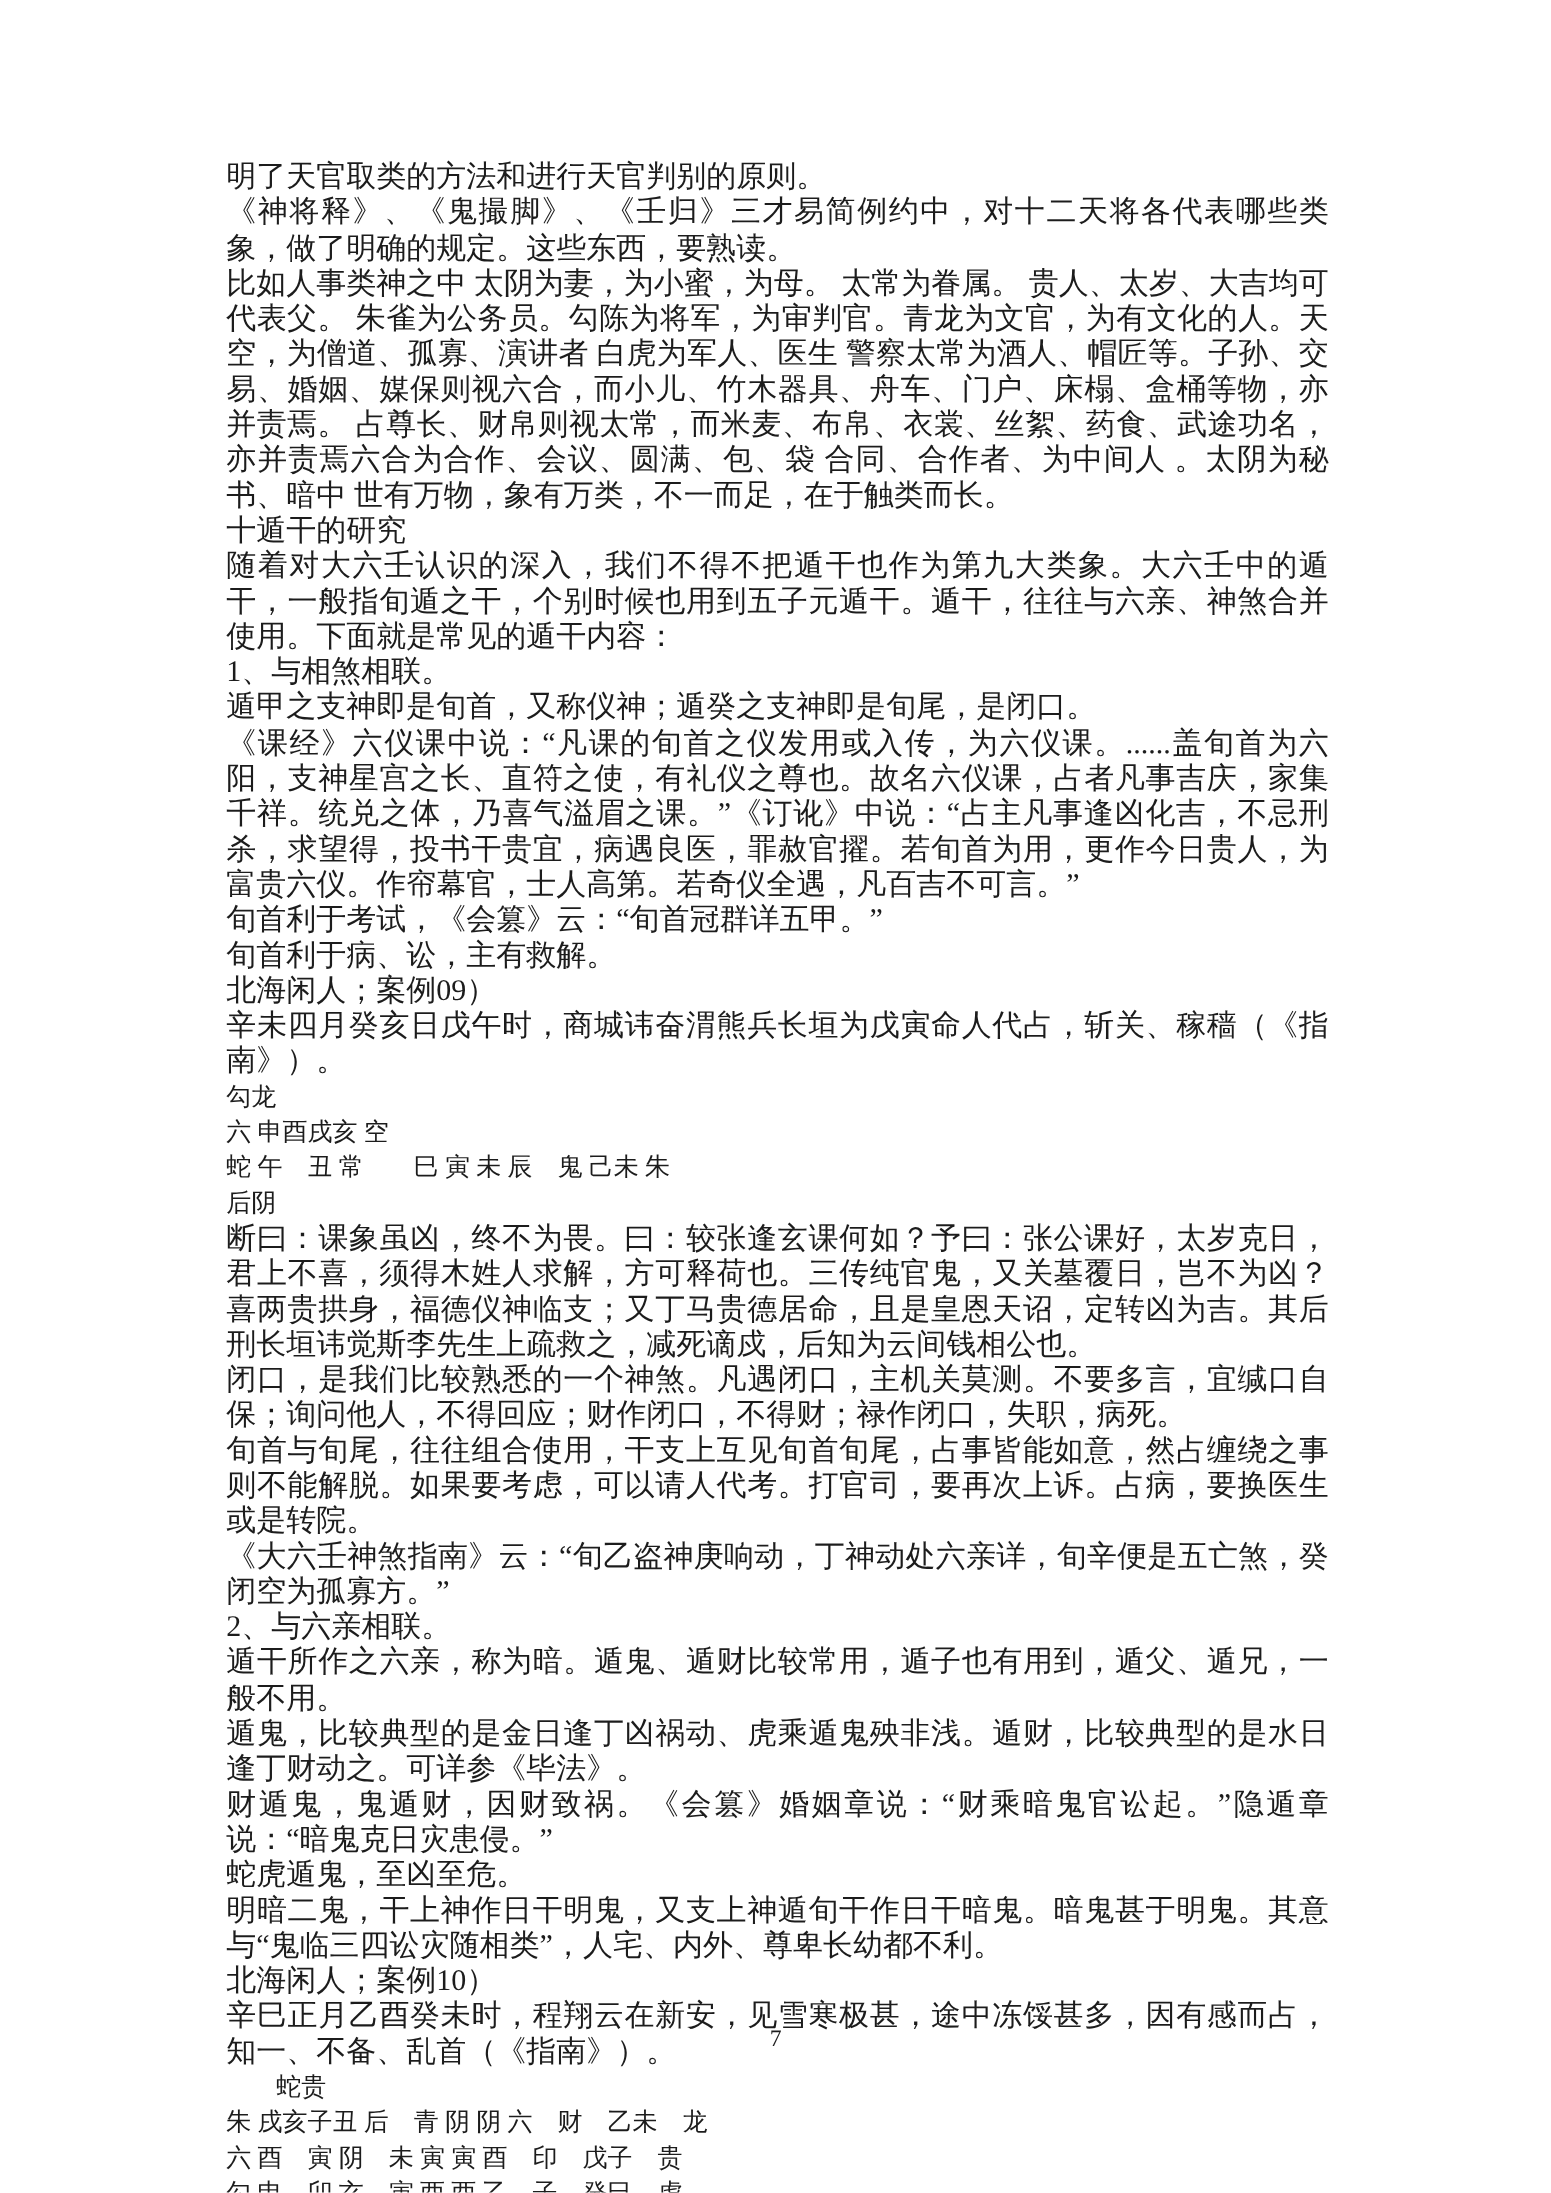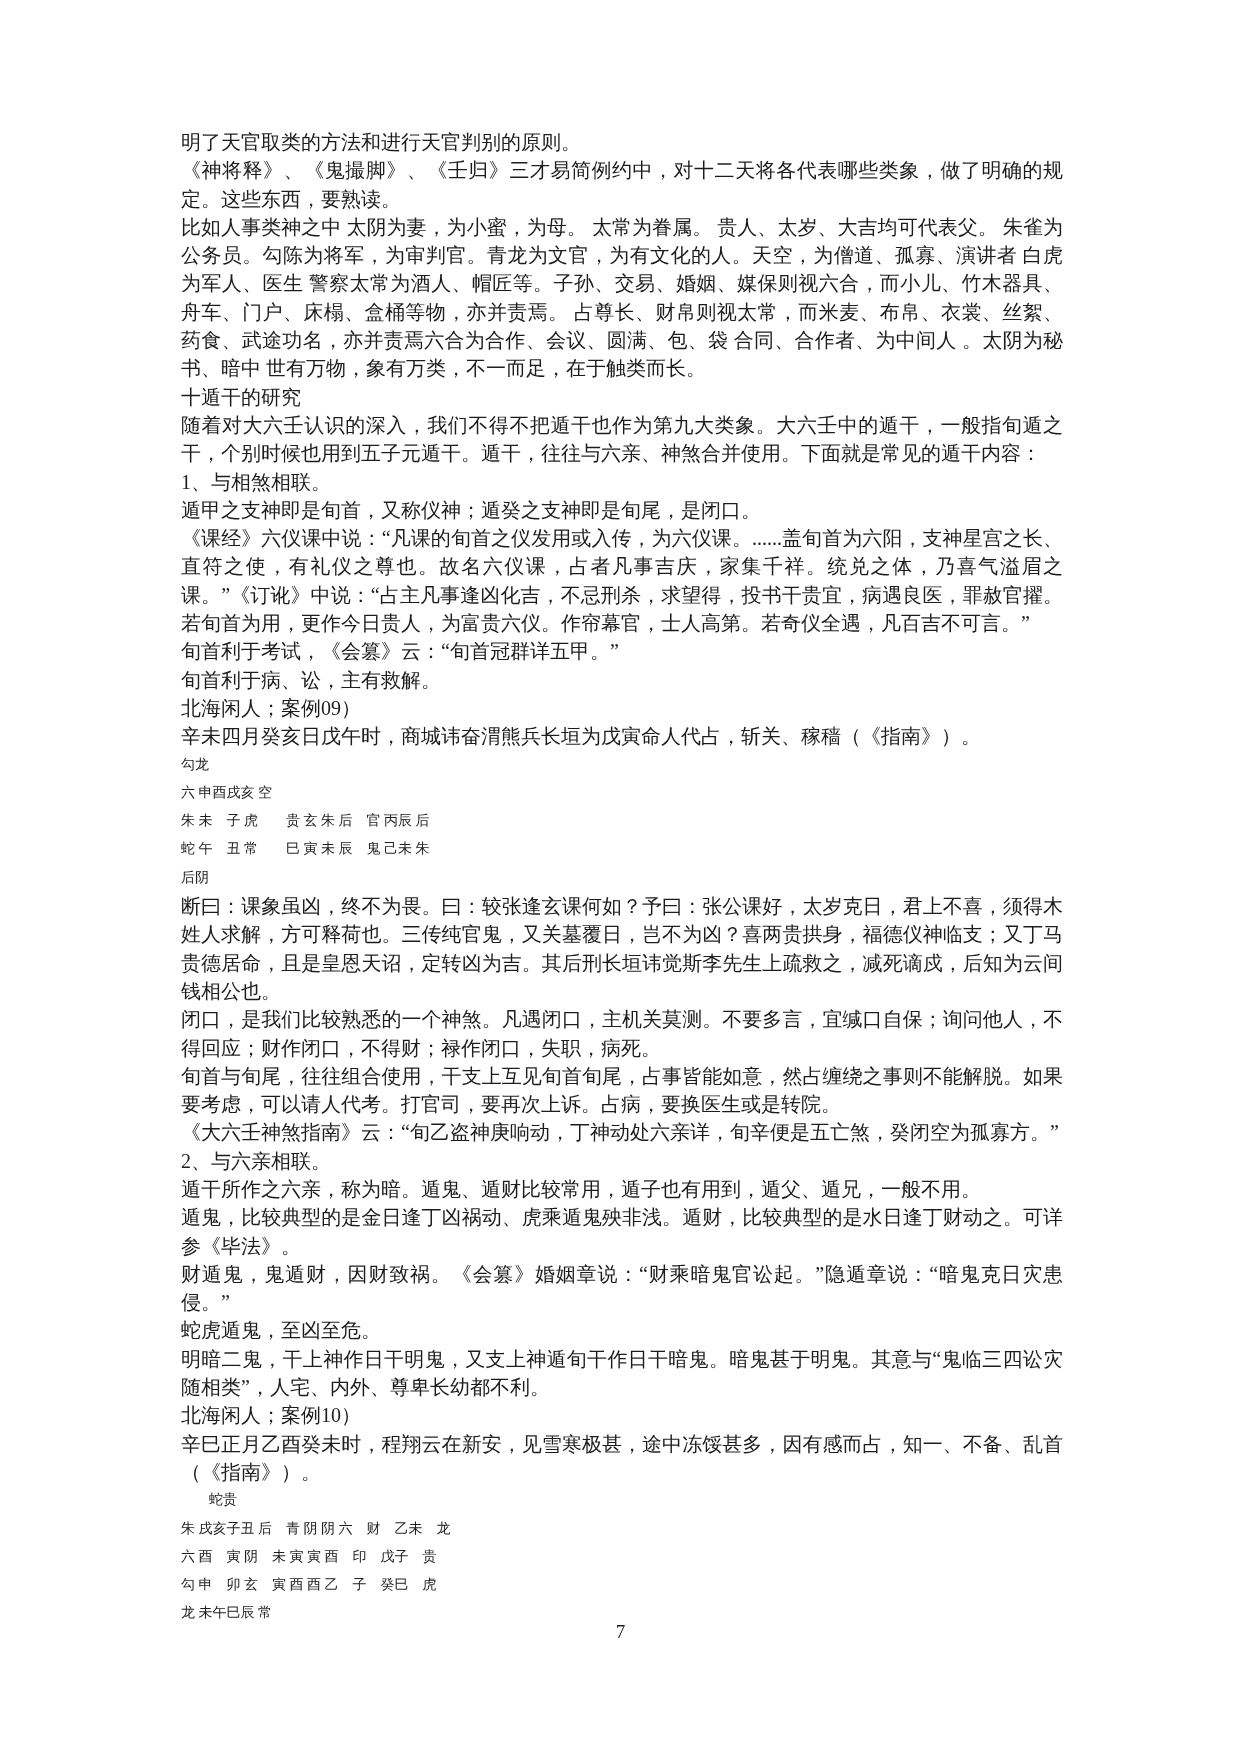--- a/index.html
+++ b/index.html
@@ -15,28 +15,28 @@
     font-family: "Liberation Serif", "DejaVu Serif", serif;
     color: #1c1c1c;
   }
   .page {
     position: absolute;
     left: 181px;
     top: 128px;
     width: 882px;
   }
   .para {
-    font-size: 20px;
+    font-size: 24px;
     line-height: 28.3px;
     text-align: justify;
     margin: 0;
     word-break: break-all;
   }
   .plate {
-    font-size: 14px;
+    font-size: 20px;
     line-height: 28.3px;
     text-align: left;
     margin: 0;
     white-space: pre-wrap;
   }
   .page-number {
     position: absolute;
     left: 0;
     top: 1618px;
     width: 1241px;
@@ -56,21 +56,20 @@
   <div class="para">随着对大六壬认识的深入，我们不得不把遁干也作为第九大类象。大六壬中的遁干，一般指旬遁之干，个别时候也用到五子元遁干。遁干，往往与六亲、神煞合并使用。下面就是常见的遁干内容：</div>
   <div class="para">1、与相煞相联。</div>
   <div class="para">遁甲之支神即是旬首，又称仪神；遁癸之支神即是旬尾，是闭口。</div>
   <div class="para">《课经》六仪课中说：“凡课的旬首之仪发用或入传，为六仪课。......盖旬首为六阳，支神星宫之长、直符之使，有礼仪之尊也。故名六仪课，占者凡事吉庆，家集千祥。统兑之体，乃喜气溢眉之课。”《订讹》中说：“占主凡事逢凶化吉，不忌刑杀，求望得，投书干贵宜，病遇良医，罪赦官擢。若旬首为用，更作今日贵人，为富贵六仪。作帘幕官，士人高第。若奇仪全遇，凡百吉不可言。”</div>
   <div class="para">旬首利于考试，《会篡》云：“旬首冠群详五甲。”</div>
   <div class="para">旬首利于病、讼，主有救解。</div>
   <div class="para">北海闲人；案例09）</div>
   <div class="para">辛未四月癸亥日戊午时，商城讳奋渭熊兵长垣为戊寅命人代占，斩关、稼穑（《指南》）。</div>
   <div class="plate">勾龙</div>
   <div class="plate">六 申酉戌亥 空</div>
-  <div class="plate">朱 未　子 虎　　贵 玄 朱 后　官 丙辰 后</div>
   <div class="plate">蛇 午　丑 常　　巳 寅 未 辰　鬼 己未 朱</div>
   <div class="plate">后阴</div>
   <div class="para">断曰：课象虽凶，终不为畏。曰：较张逢玄课何如？予曰：张公课好，太岁克日，君上不喜，须得木姓人求解，方可释荷也。三传纯官鬼，又关墓覆日，岂不为凶？喜两贵拱身，福德仪神临支；又丁马贵德居命，且是皇恩天诏，定转凶为吉。其后刑长垣讳觉斯李先生上疏救之，减死谪戍，后知为云间钱相公也。</div>
   <div class="para">闭口，是我们比较熟悉的一个神煞。凡遇闭口，主机关莫测。不要多言，宜缄口自保；询问他人，不得回应；财作闭口，不得财；禄作闭口，失职，病死。</div>
   <div class="para">旬首与旬尾，往往组合使用，干支上互见旬首旬尾，占事皆能如意，然占缠绕之事则不能解脱。如果要考虑，可以请人代考。打官司，要再次上诉。占病，要换医生或是转院。</div>
   <div class="para">《大六壬神煞指南》云：“旬乙盗神庚响动，丁神动处六亲详，旬辛便是五亡煞，癸闭空为孤寡方。”</div>
   <div class="para">2、与六亲相联。</div>
   <div class="para">遁干所作之六亲，称为暗。遁鬼、遁财比较常用，遁子也有用到，遁父、遁兄，一般不用。</div>
   <div class="para">遁鬼，比较典型的是金日逢丁凶祸动、虎乘遁鬼殃非浅。遁财，比较典型的是水日逢丁财动之。可详参《毕法》。</div>
   <div class="para">财遁鬼，鬼遁财，因财致祸。《会篡》婚姻章说：“财乘暗鬼官讼起。”隐遁章说：“暗鬼克日灾患侵。”</div>

